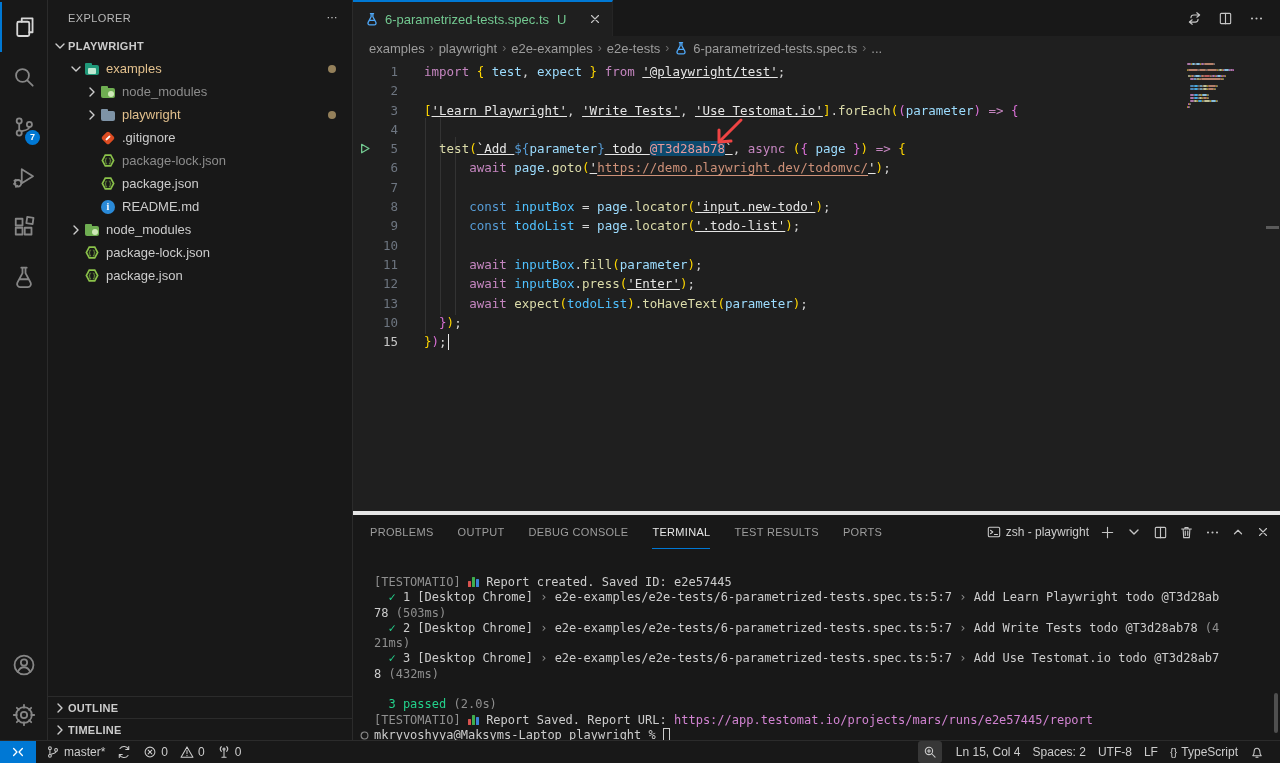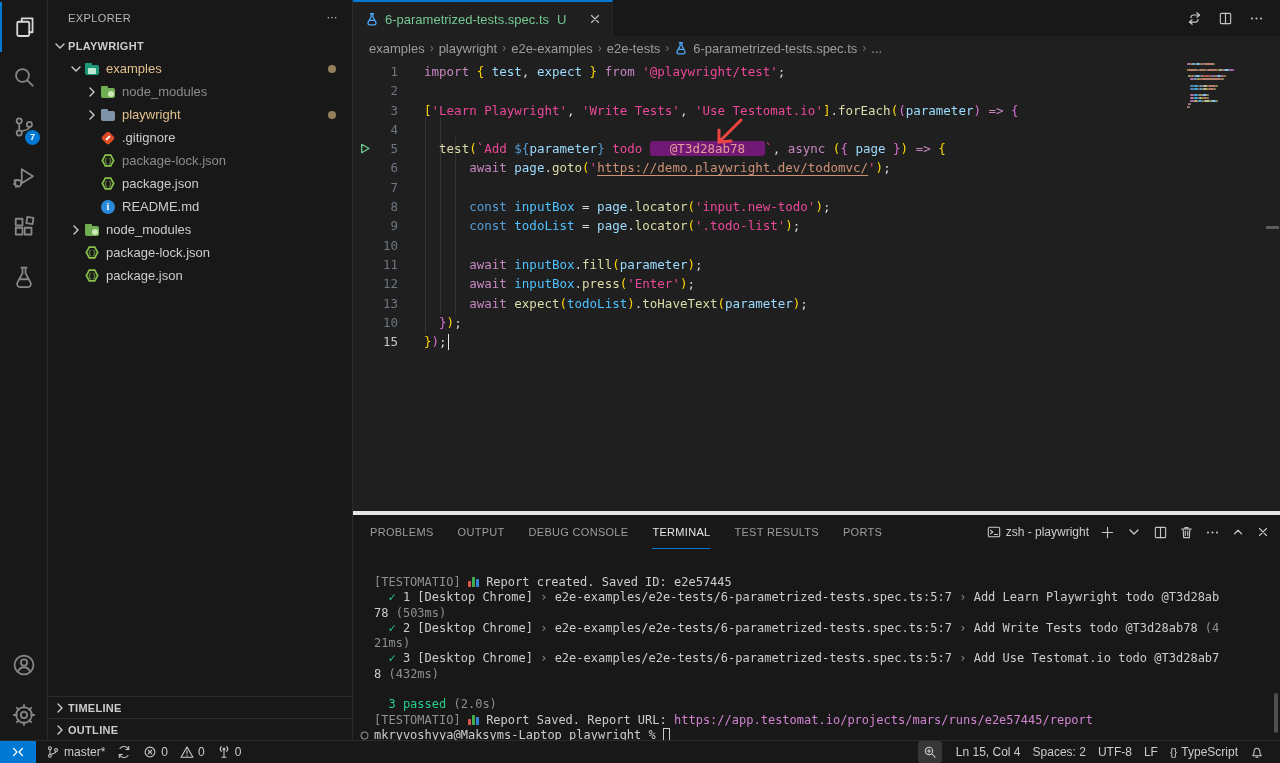--- a/index.html
+++ b/index.html
@@ -65,23 +65,23 @@
   .editor{position:relative;height:451px;overflow:hidden;}
   .codeblock{position:absolute;left:0;top:2px;right:0;}
   .cline{display:flex;height:19.3px;align-items:center;}
   .gutter{width:71px;flex:none;position:relative;height:19.3px;}
   .gutter .num{position:absolute;left:0;top:0;width:45px;text-align:right;color:#6e7681;
     font:12.5px/19.3px "DejaVu Sans Mono",monospace;}
   .gutter .num.cur{color:#c6c6c6;}
   .gutter .run{position:absolute;left:5px;top:3px;color:#73c991;cursor:pointer;}
   .ltext{white-space:pre;font:12.5px/19.3px "DejaVu Sans Mono",monospace;color:#d4d4d4;}
   .tk-kw{color:#C586C0;} .tk-cb{color:#569CD6;} .tk-v{color:#9CDCFE;} .tk-vc{color:#4FC1FF;}
-  .tk-s{color:#ec4899;} .tk-fn{color:#DCDCAA;} .tk-p{color:#d4d4d4;}
+  .tk-s{color:#e5e5e5;text-decoration:underline;} .tk-fn{color:#DCDCAA;} .tk-p{color:#d4d4d4;}
   .tk-b1{color:#ffd700;} .tk-b2{color:#da70d6;}
-  .tk-tag{color:#e99a9a;background:#701a75;border-radius:3px;padding:0 20px;}
+  .tk-tag{color:#e99a9a;background:#0c4a6e;border-radius:3px;padding:0 0;}
   .tk-url{color:#CE9178;text-decoration:underline;text-underline-offset:3px;}
   .guide{position:absolute;width:1px;background:#333333;}
   .cursor{position:absolute;width:1.5px;height:16px;background:#e8e8e8;}
   .arrow-ann{position:absolute;color:#ef4444;}
   .minimap{position:absolute;top:3px;width:68px;opacity:.85;cursor:pointer;}
   .mm-row{height:3.1px;white-space:nowrap;font-size:0;}
   .mm-tok{display:inline-block;height:2px;border-radius:1px;vertical-align:top;}
   .ovr-mark{position:absolute;width:13px;height:3px;background:#5a5a5a;}
 
   
@@ -306,29 +306,29 @@
         <span class="lbl norm">package.json</span>
       </div>
     </div>
   <div class="sb-bottom">
     <div class="sb-brow">
       <span class="twisty">
           <svg width="16" height="16" viewBox="0 0 16 16" fill="none" stroke="currentColor" stroke-width="1.4" stroke-linecap="round" stroke-linejoin="round">
             <path d="M6 4l4 4-4 4"></path>
           </svg>
         </span>
-      <span>TIMELINE</span>
+      <span>OUTLINE</span>
     </div>
     <div class="sb-brow">
       <span class="twisty">
           <svg width="16" height="16" viewBox="0 0 16 16" fill="none" stroke="currentColor" stroke-width="1.4" stroke-linecap="round" stroke-linejoin="round">
             <path d="M6 4l4 4-4 4"></path>
           </svg>
         </span>
-      <span>OUTLINE</span>
+      <span>TIMELINE</span>
     </div>
   </div>
 </aside>
 
 <main class="main">
   <div class="tabstrip">
     <div class="tab">
       <span id="tab-flask">
           <svg width="14" height="14" viewBox="0 0 16 16" fill="none" stroke="#4fa8f8" stroke-width="1.5" stroke-linecap="round" stroke-linejoin="round">
             <path d="M6.2 1.8h3.6M7 1.8v3.6L3.6 11.8a2 2 0 0 0 1.8 2.9h5.2a2 2 0 0 0 1.8-2.9L9 5.4V1.8M5 9.5h6"></path>

